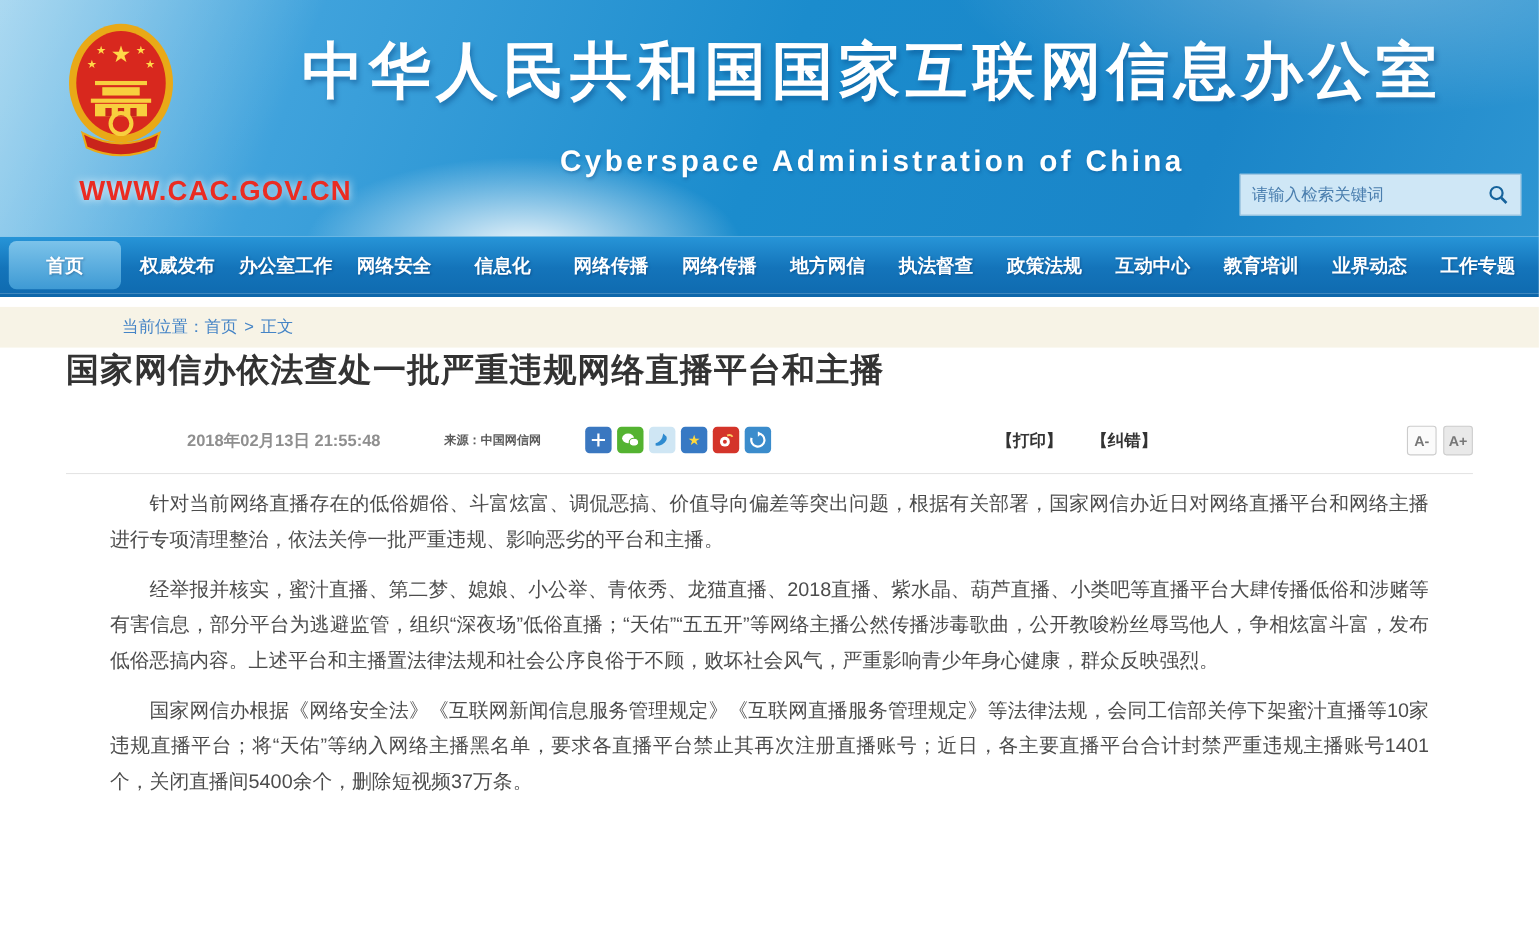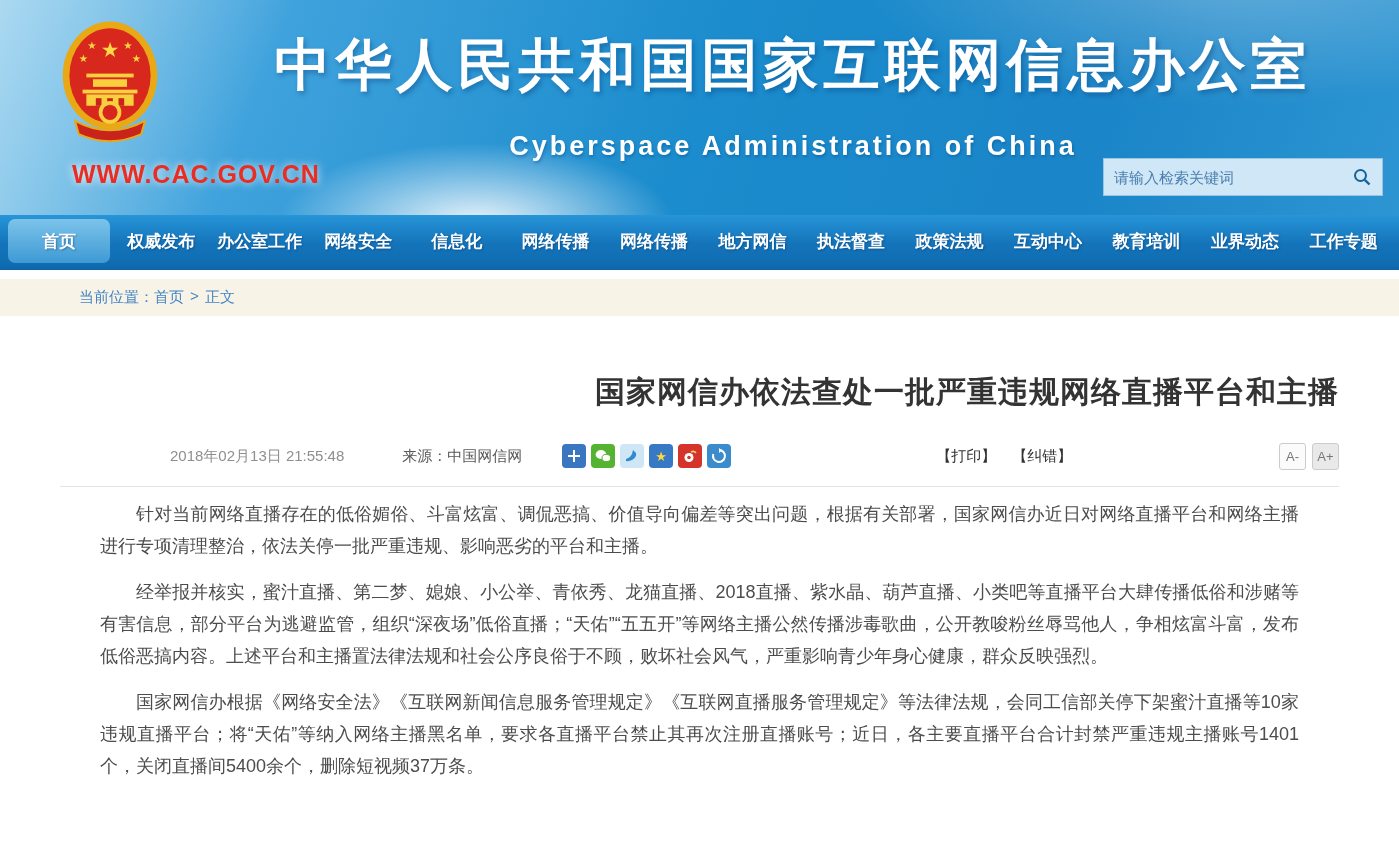--- a/index.html
+++ b/index.html
@@ -17,55 +17,55 @@
       linear-gradient(115deg, rgba(255,255,255,.25) 0%, rgba(255,255,255,0) 20%); }
   .emblem { position:absolute; left:58px; top:18px; }
   .header-title { position:absolute; left:195px; right:8px; top:28px; text-align:center;
     color:#fff; font-size:56px; font-weight:bold; letter-spacing:5px; white-space:nowrap;
     text-shadow:2px 3px 5px rgba(0,60,120,.4); }
   .header-subtitle { position:absolute; left:195px; right:8px; top:106px; text-align:center;
     color:#fff; font-size:27px; font-weight:bold; letter-spacing:3px;
     text-shadow:1px 2px 3px rgba(0,60,120,.35);margin-top:25px; }
   .site-url { position:absolute; left:72px; top:160px; color:#ea2c22; font-size:25px;
     font-weight:bold; letter-spacing:1px; text-shadow:0 0 8px rgba(255,255,255,.95); }
-  .search-box { position:absolute; right:16px; top:158px; width:280px; height:38px;
+  .search-box { position:absolute; right:16px; top:158px; width:256px; height:38px;
     background:#cfe7f6; border:1px solid #9cc5e0; display:flex; align-items:center;
     padding:0 10px; }
   .search-box input { flex:1; border:none; outline:none; background:transparent;
     font-size:15px; color:#2d6da0; font-family:inherit; }
   .search-box input::placeholder { color:#4a7eae; opacity:1; }
   .search-icon svg { display:block; }
 
   
   .nav { height:55px; display:flex; align-items:stretch; padding:0 6px;
     background:linear-gradient(180deg,#2795d8 0%,#1474ba 55%,#0f6bb0 100%);
     border-bottom:3px solid #0d67aa; }
   .nav-item { flex:1; display:flex; align-items:center; justify-content:center;
     color:#fff; font-size:17px; font-weight:bold; cursor:pointer; white-space:nowrap;
     text-shadow:1px 1px 2px rgba(0,40,90,.4); }
   .nav-item.active { flex:0 0 102px; margin:4px 2px;
     background:linear-gradient(180deg,#7cc3ea,#3e9ad4); border-radius:7px; }
 
   
   .breadcrumb-bar { margin-top:9px; height:37px; background:#f7f3e6;
-    display:flex; align-items:center; padding-left:79px; font-size:15px; color:#4584c6;font-family:Liberation Mono, monospace; }
+    display:flex; align-items:center; padding-left:111px; font-size:15px; color:#4584c6; }
   .breadcrumb-bar .crumb-link { cursor:pointer; }
   .breadcrumb-bar .sep { margin:0 6px; }
 
   
   .article { padding:0 60px; }
-  .article-title { margin-top:56px; text-align:right; font-size:30px; font-weight:bold;
+  .article-title { text-align:left; font-size:30px; font-weight:bold;
     color:#333; letter-spacing:1px; }
-  .meta-row { margin-top:26px; display:flex; align-items:center; height:34px; }
+  .meta-row { margin-top:26px; display:flex; align-items:center; height:34px;font-weight:bold; }
   .meta-date { margin-left:110px; color:#8f8f8f; font-size:15px; }
-  .meta-source { margin-left:58px; color:#595959; font-size:15px; }
+  .meta-source { margin-left:58px; color:#595959; font-size:11px; }
   .share-bar { margin-left:40px; display:flex; gap:5px; }
   .share-ic { width:24px; height:24px; border-radius:4px; display:flex;
     align-items:center; justify-content:center; cursor:pointer; }
-  .print-group { margin-left:205px; font-size:15px; color:#333; display:flex; gap:16px; }
+  .print-group { margin-left:205px; font-size:15px; color:#333; display:flex; gap:26px; }
   .print-group span { cursor:pointer; }
   .font-btns { margin-left:auto; display:flex; gap:6px; }
   .font-btn { width:27px; height:27px; border:1px solid #ccc; border-radius:3px;
     background:#fbfbfb; color:#777; font-size:13px; display:flex; align-items:center;
     justify-content:center; cursor:pointer; }
   .font-btn.larger { background:#e9e9e9; }
   .meta-divider { margin-top:13px; border-top:1px solid #e4e4e4; }
 
   .article-body { margin-top:11px; padding:0 40px; }
   .article-body p { font-size:18px; color:#4c4c4c; line-height:32px;

